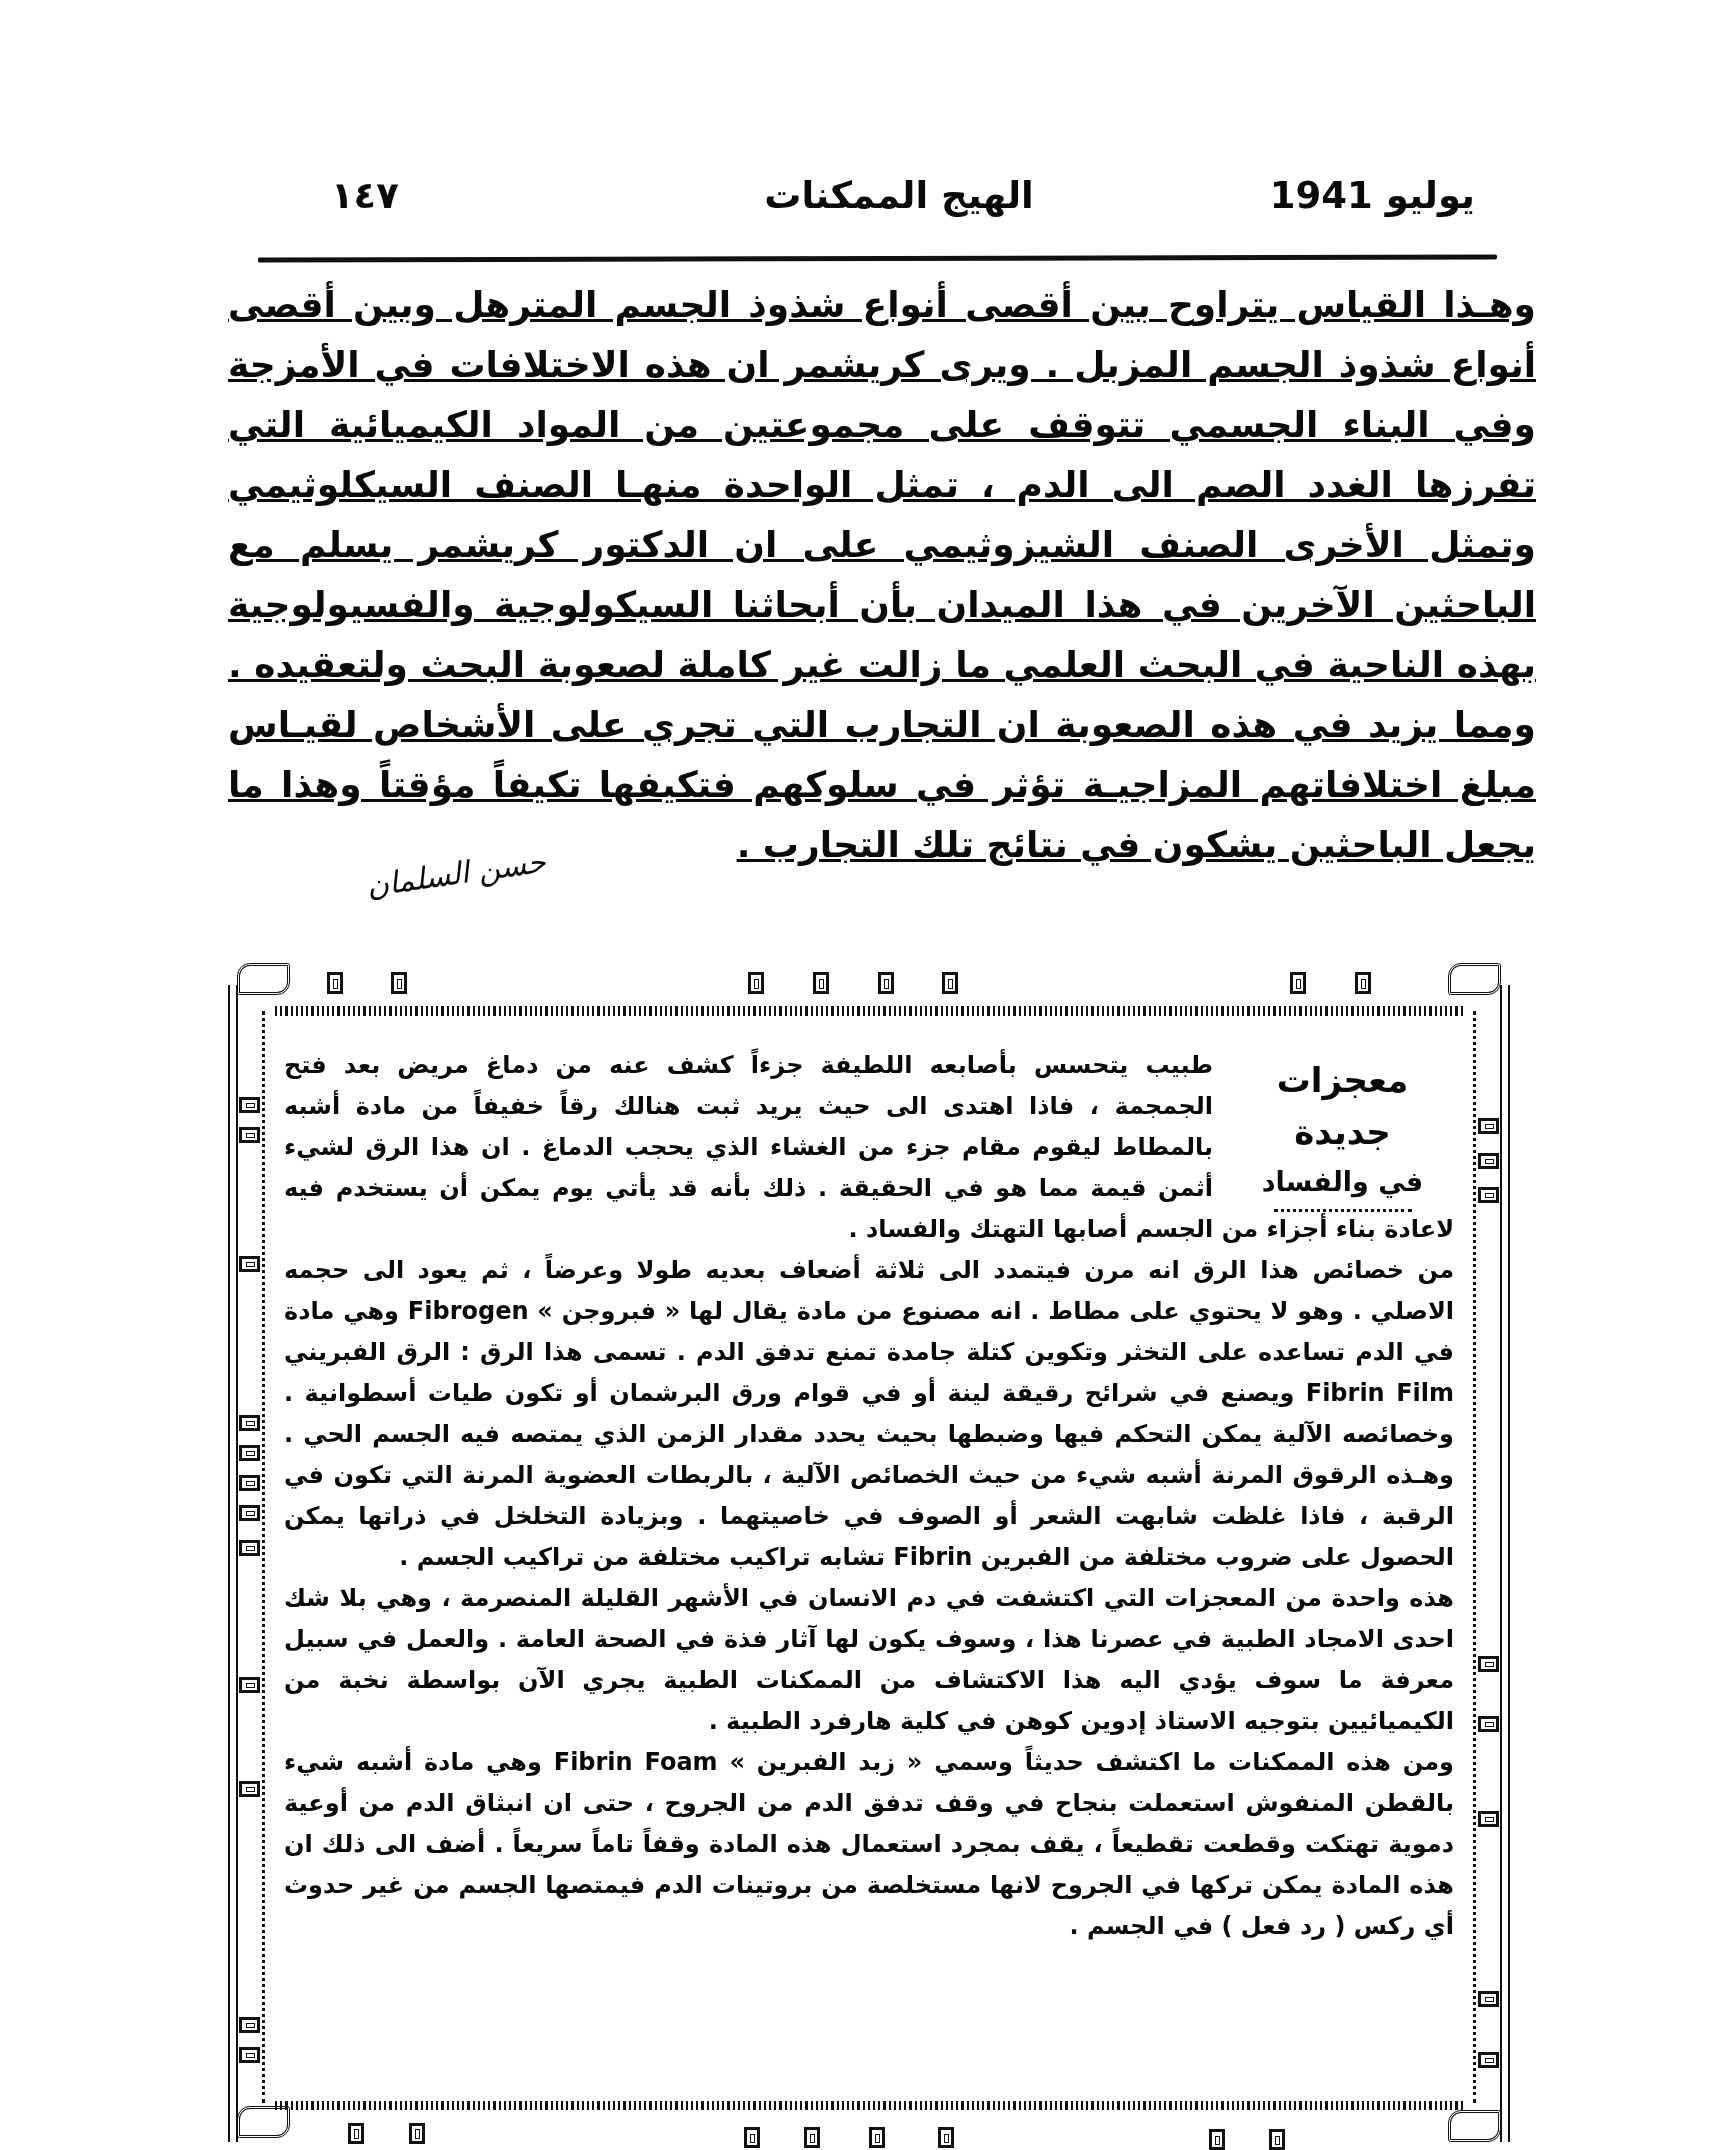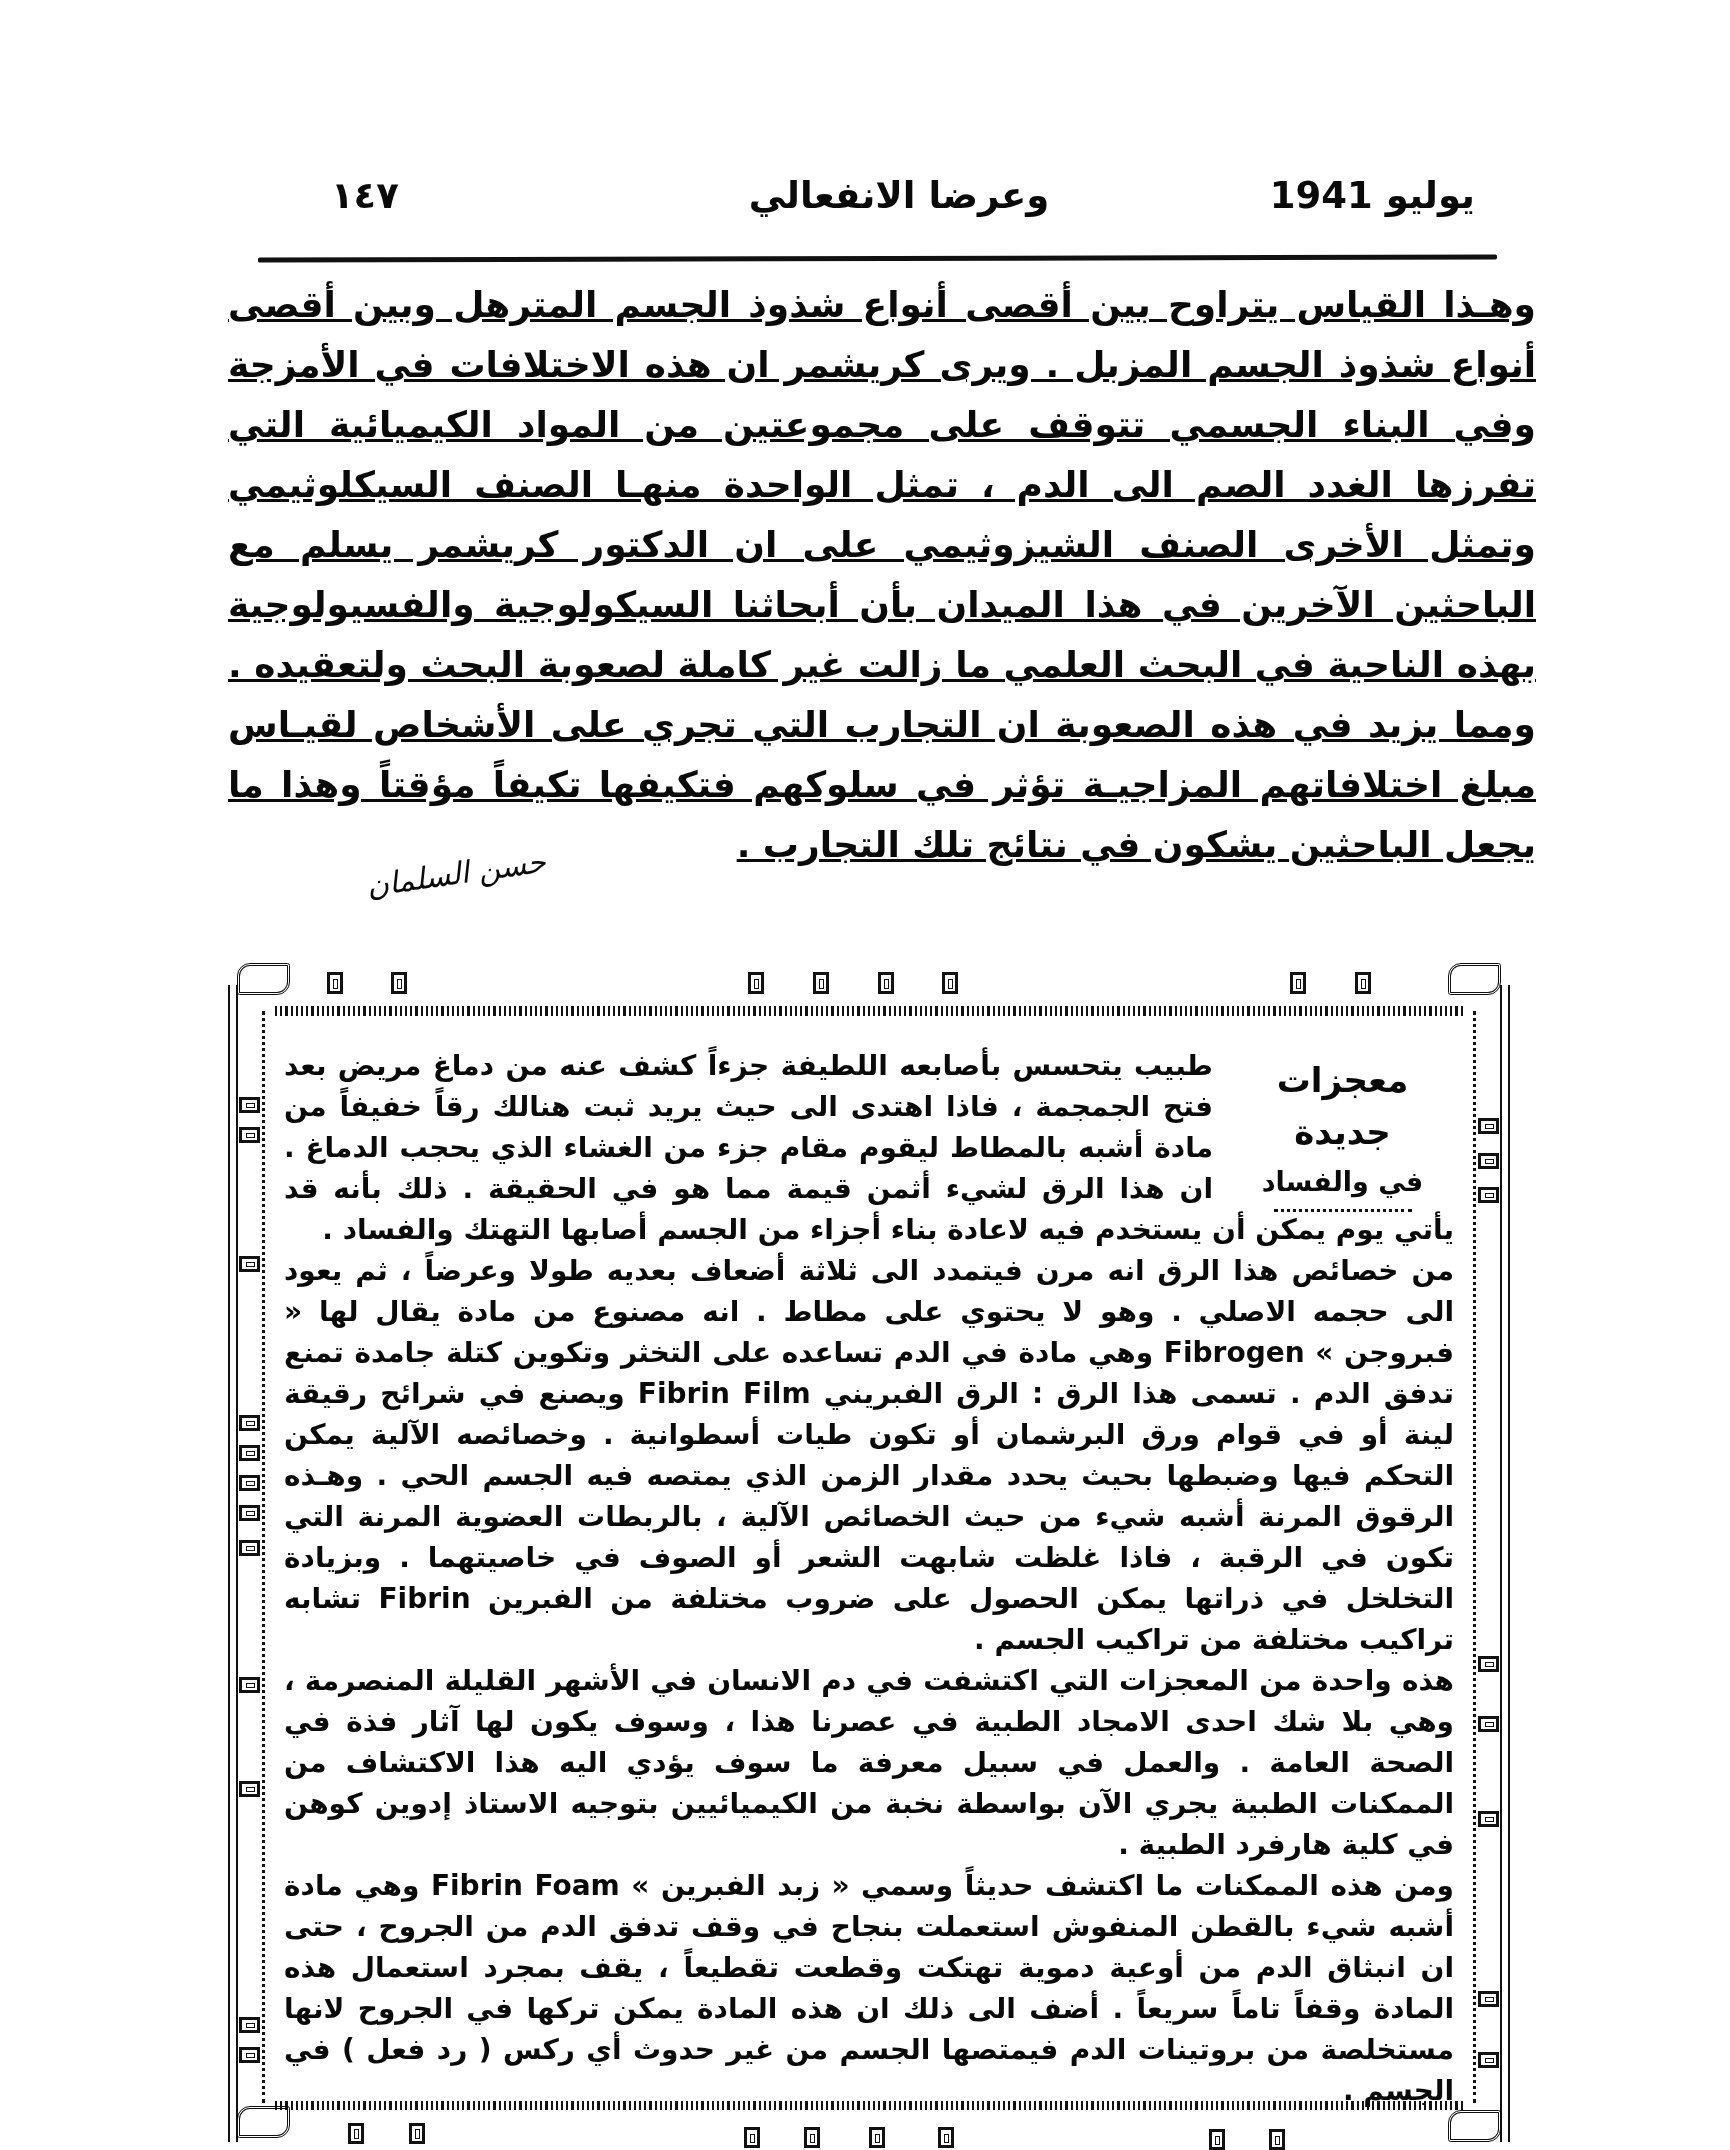--- a/index.html
+++ b/index.html
@@ -71,31 +71,31 @@
   .box-title {
     position: absolute; right: 60px; top: 95px; width: 215px;
     direction: rtl; text-align: center; font-weight: bold;
   }
   .box-title .t1 { display: block; font-size: 34px; line-height: 52px; }
   .box-title .t2 { display: block; font-size: 27px; line-height: 47px; }
   .box-title .dots { display: block; margin: 4.3px auto 0; width: 138px; border-top: 3.4px dotted #111; }
   .box-body {
     position: absolute; left: 56px; right: 56px; top: 86px;
     direction: rtl; text-align: justify; text-align-last: right;
-    font-size: 28px; line-height: 41px; font-weight: bold;
+    font-size: 24px; line-height: 41px; font-weight: bold;
   }
   .box-body p { margin: 0; }
   .box-body .float-gap { float: right; width: 241px; height: 155px; }
 </style>
 </head>
 <body>
 
 <div class="header">
   <span class="hdr-date">يوليو 1941</span>
-  <span class="hdr-title">وعرضا الانفعالي</span>
+  <span class="hdr-title">الهيج الممكنات</span>
   <span class="hdr-page">١٤٧</span>
 </div>
 <div class="header-rule"></div>
 
 <div class="article">
   <p>وهـذا القياس يتراوح بين أقصى أنواع شذوذ الجسم المترهل وبين أقصى أنواع شذوذ الجسم المزبل . ويرى كريشمر ان هذه الاختلافات في الأمزجة وفي البناء الجسمي تتوقف على مجموعتين من المواد الكيميائية التي تفرزها الغدد الصم الى الدم ، تمثل الواحدة منهـا الصنف السيكلوثيمي وتمثل الأخرى الصنف الشيزوثيمي على ان الدكتور كريشمر يسلم مع الباحثين الآخرين في هذا الميدان بأن أبحاثنا السيكولوجية والفسيولوجية بهذه الناحية في البحث العلمي ما زالت غير كاملة لصعوبة البحث ولتعقيده . ومما يزيد في هذه الصعوبة ان التجارب التي تجري على الأشخاص لقيـاس مبلغ اختلافاتهم المزاجيـة تؤثر في سلوكهم فتكيفها تكيفاً مؤقتاً وهذا ما يجعل الباحثين يشكون في نتائج تلك التجارب .</p>
 </div>
 <div class="signature">حسن السلمان</div>
 
 <div class="box">

